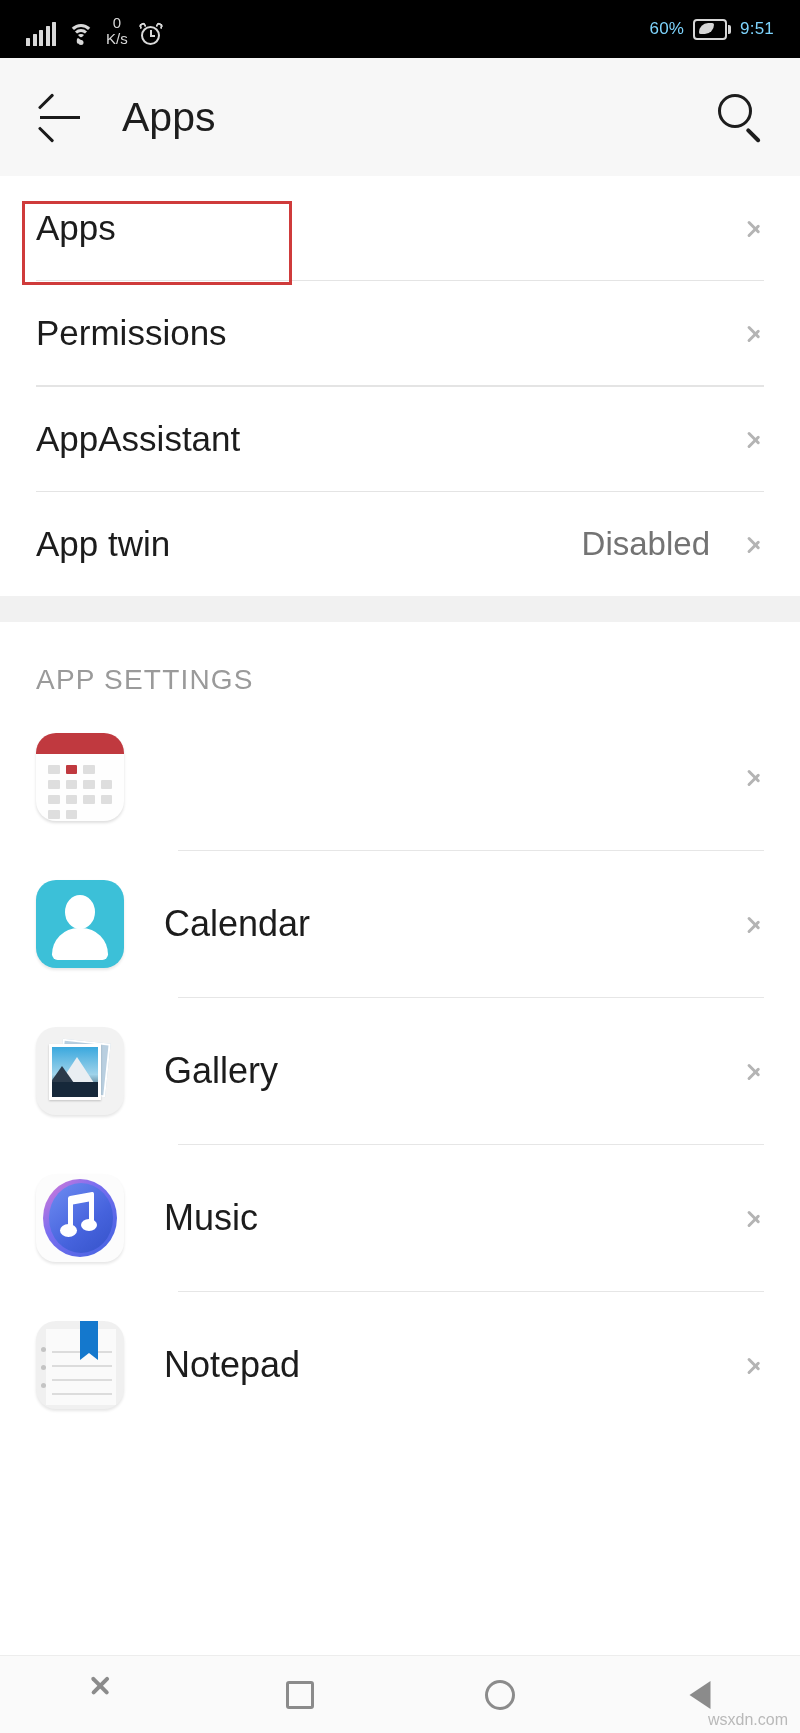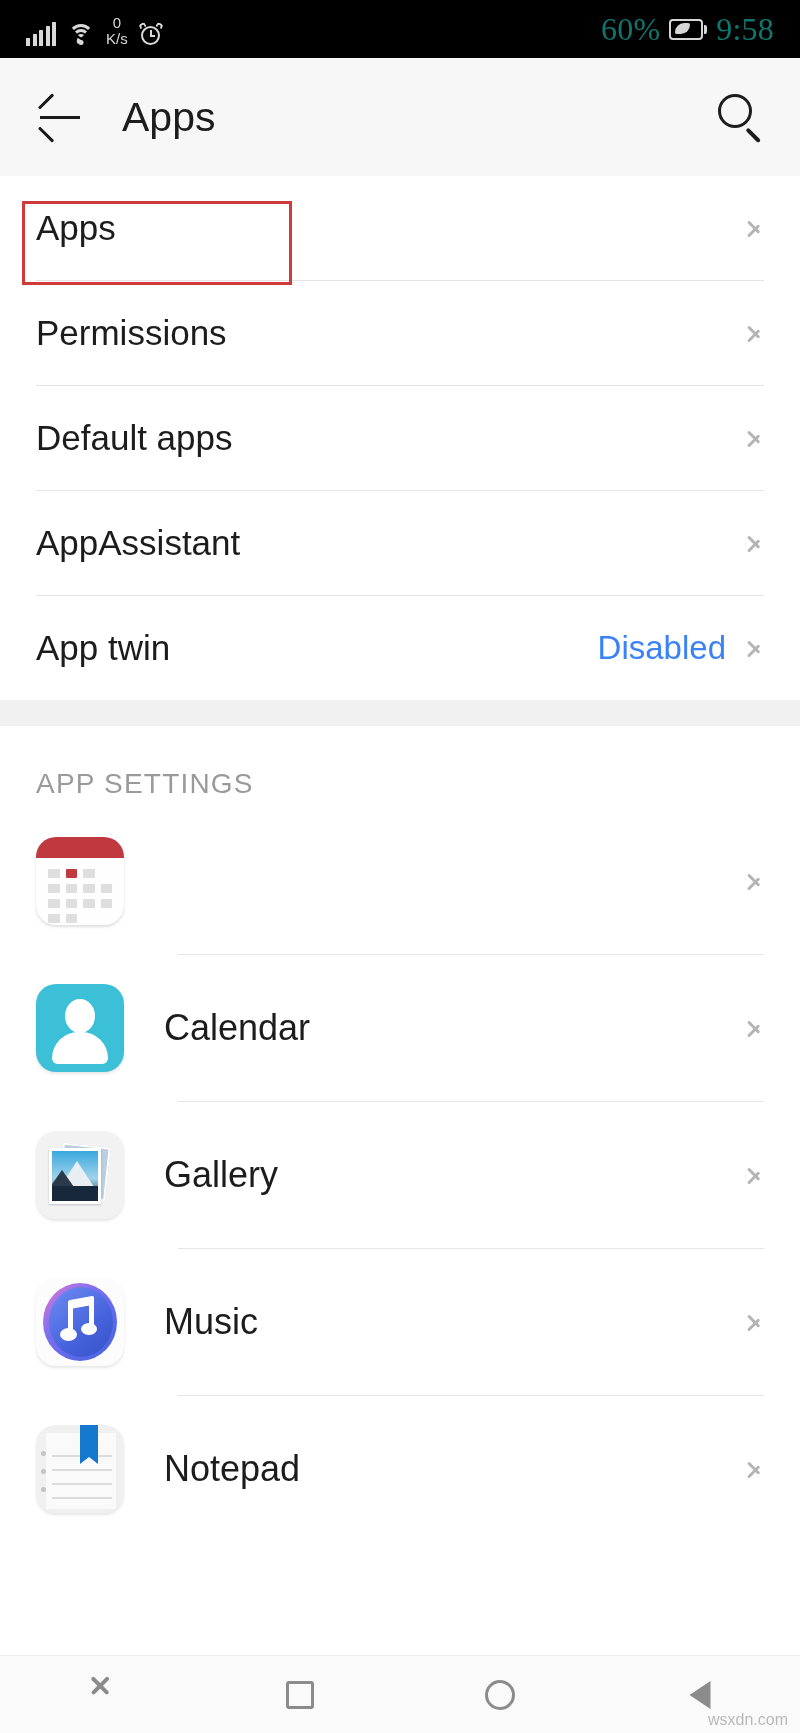--- a/index.html
+++ b/index.html
@@ -12,21 +12,21 @@
   }
 
   
   .statusbar {
     height:58px; background:#000; color:#d8d8d8;
     display:flex; align-items:center; justify-content:space-between;
     padding:0 26px;
   }
   .sb-left { display:flex; align-items:flex-end; gap:11px; height:34px; }
   .sb-right { display:flex; align-items:center; gap:9px; }
-  .sb-text { font-size:32px; color:#0f766e; letter-spacing:.2px;font-family:Liberation Serif, serif; }
+  .sb-text { font-size:17px; color:#7dd3fc; letter-spacing:.2px; }
 
   .sig { display:flex; align-items:flex-end; gap:2.5px; height:24px; }
   .sig i { width:4px; background:#d9d9d9; display:block; border-radius:.5px; }
   .sig i:nth-child(1){height:8px}
   .sig i:nth-child(2){height:12px}
   .sig i:nth-child(3){height:16px}
   .sig i:nth-child(4){height:20px}
   .sig i:nth-child(5){height:24px}
 
   .wifi { position:relative; width:28px; height:24px; }
@@ -110,21 +110,21 @@
   }
 
   
   .section-a { background:#fff; padding:0 0; }
   .srow {
     height:104px; display:flex; align-items:center;
     margin:0 36px; position:relative;
   }
   .srow .label { font-size:35px; color:#1c1c1c; }
   .srow .spacer { flex:1 1 auto; }
-  .srow .value { font-size:33px; color:#3b82f6; margin-right:22px; }
+  .srow .value { font-size:33px; color:#737373; margin-right:38px; }
   .divider { height:1px; background:#e4e4e4; margin:0 36px; }
 
   .chev { width:16px; height:30px; position:relative; flex:0 0 auto; }
   .chev i {
     position:absolute; left:0; width:16px; height:3px; background:#b4b4b4;
     border-radius:2px;
   }
   .chev i:first-child { top:7px;  transform:rotate(45deg);  transform-origin:left center; }
   .chev i:last-child  { top:22px; transform:rotate(-45deg); transform-origin:left center; }
 
@@ -325,21 +325,21 @@
         <span class="hand2"></span>
     </div>
   </div>
   <div class="sb-right">
     <span class="sb-text">60%</span>
     <span class="battery">
       <span class="body"></span>
         <span class="leaf"></span>
         <span class="tip"></span>
     </span>
-    <span class="sb-text">9:58</span>
+    <span class="sb-text">9:51</span>
   </div>
 </div>
 
 <div class="header">
   <div class="back-arrow">
     <span class="shaft"></span>
       <span class="h1"></span>
       <span class="h2"></span>
   </div>
   <div class="header-title">Apps</div>
@@ -365,28 +365,20 @@
   <div class="srow">
     <span class="label">Permissions</span>
     <span class="spacer"></span>
     <span class="chev">
         <i></i>
         <i></i>
       </span>
   </div>
   <div class="divider"></div>
 
-  <div class="srow">
-    <span class="label">Default apps</span>
-    <span class="spacer"></span>
-    <span class="chev">
-        <i></i>
-        <i></i>
-      </span>
-  </div>
   <div class="divider"></div>
 
   <div class="srow">
     <span class="label">AppAssistant</span>
     <span class="spacer"></span>
     <span class="chev">
         <i></i>
         <i></i>
       </span>
   </div>

